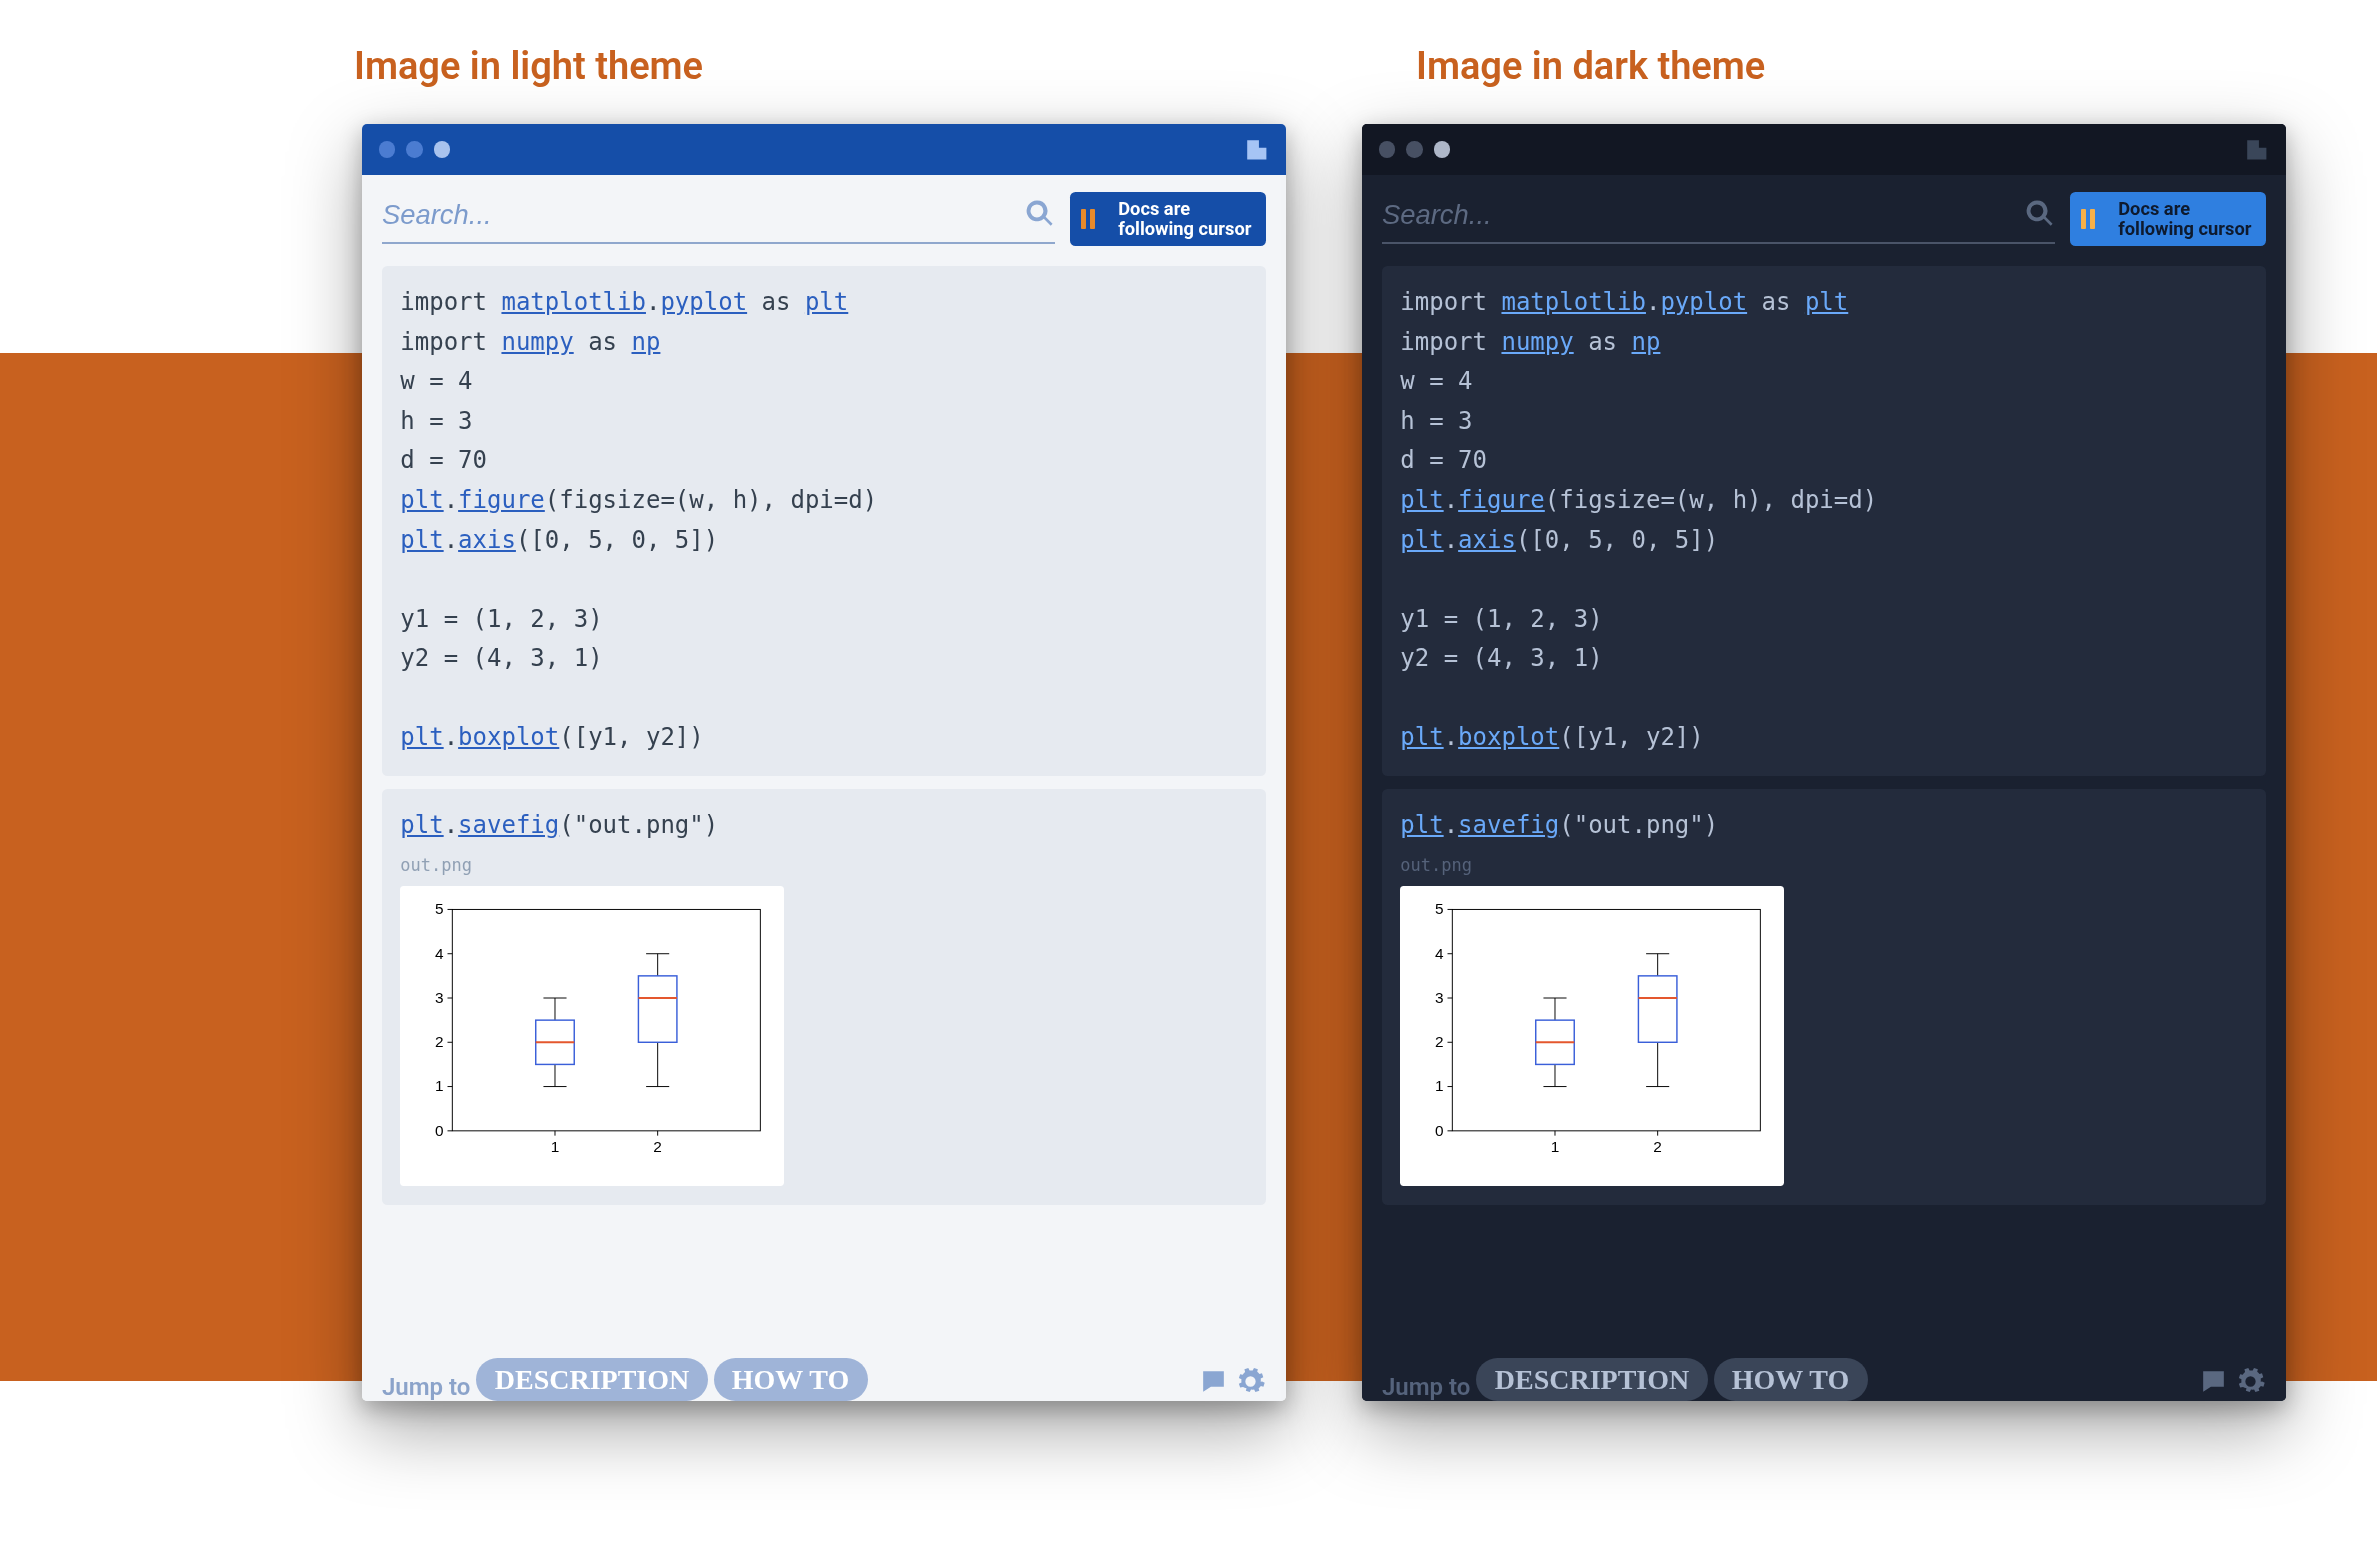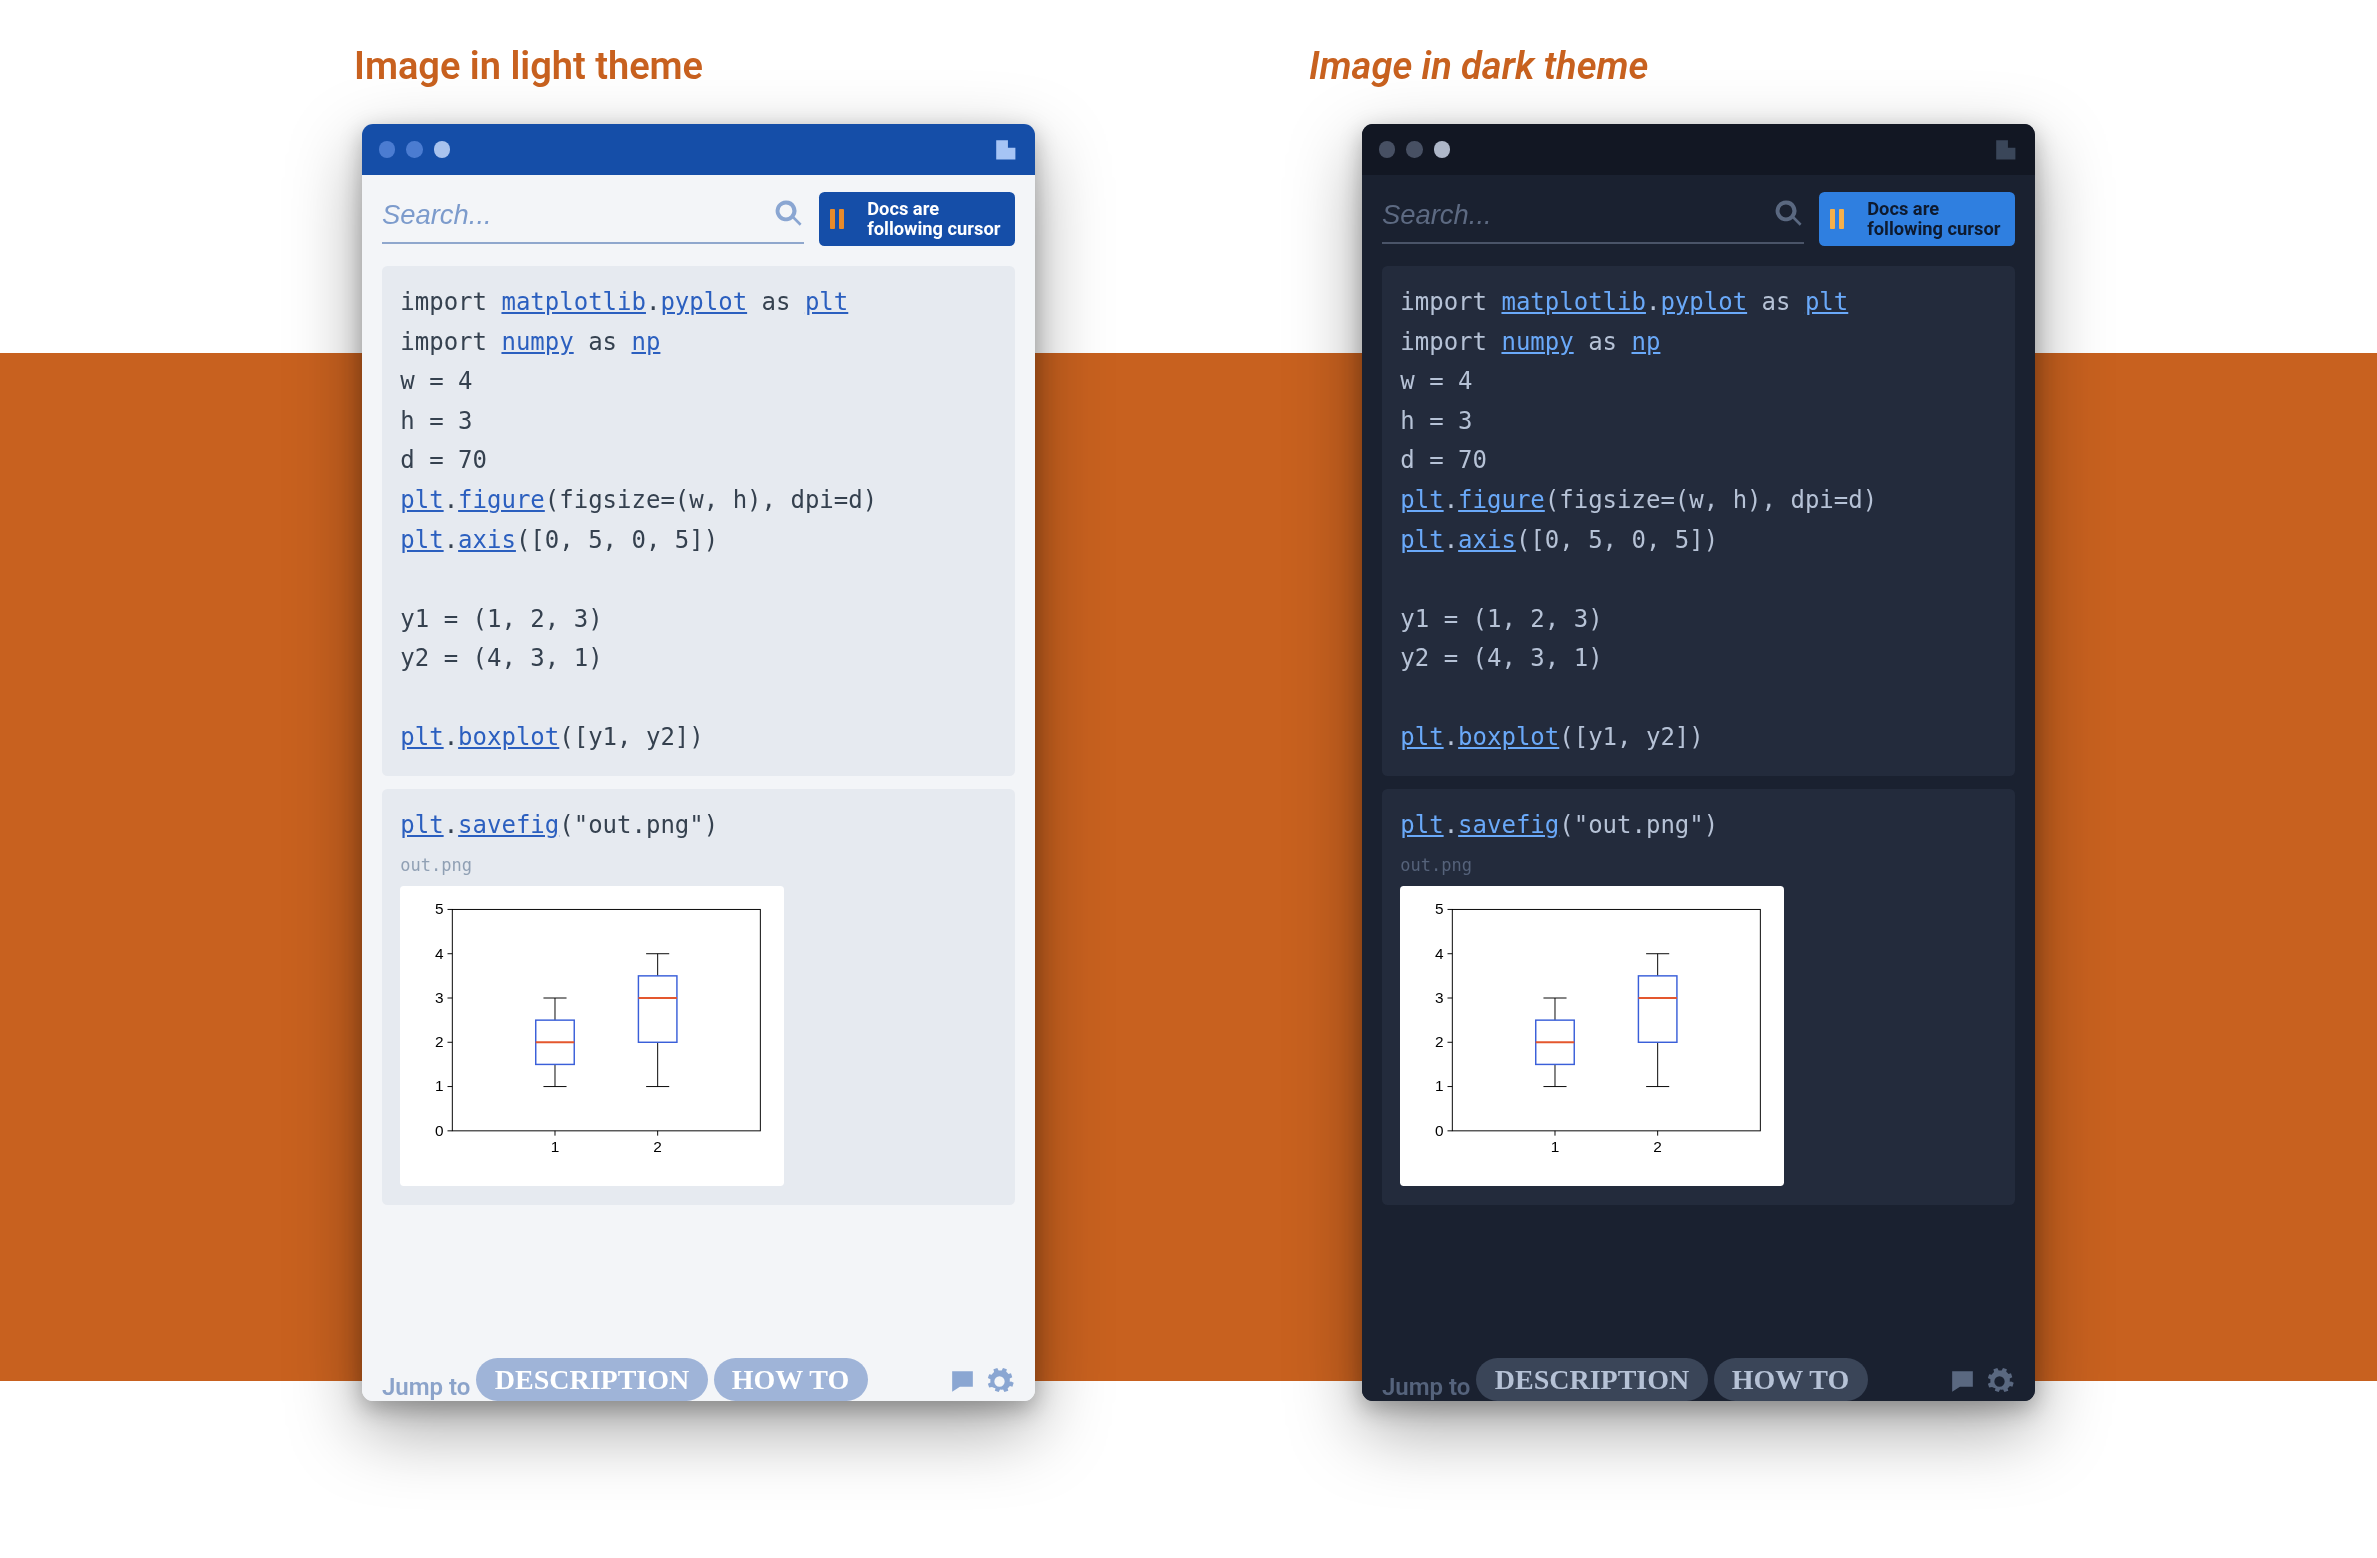--- a/index.html
+++ b/index.html
@@ -18,28 +18,28 @@
     background: #c8611f;
   }
   .theme-label {
     position: absolute;
     top: 44px;
     font-size: 38px;
     font-weight: 600;
     color: #c8611f;
   }
   .theme-label.light { left: 354px; }
-  .theme-label.dark  { left: 1309px; font-style: italic; }
+  .theme-label.dark  { left: 1416px; }
 
   .app-window {
     position: absolute;
     top: 124px;
-    width: 673px;
+    width: 924px;
     height: 1277px;
-    border-radius: 11px;
+    border-radius: 5px;
     box-shadow: 0 27.4px 73px rgba(0,0,0,0.35), 0 7.3px 22px rgba(0,0,0,0.25);
     display: flex;
     flex-direction: column;
     overflow: hidden;
   }
   .app-window.light { left: 362px; background: #f3f5f8; }
   .app-window.dark  { left: 1362px; background: #1a2130; }
 
   
   .titlebar {

